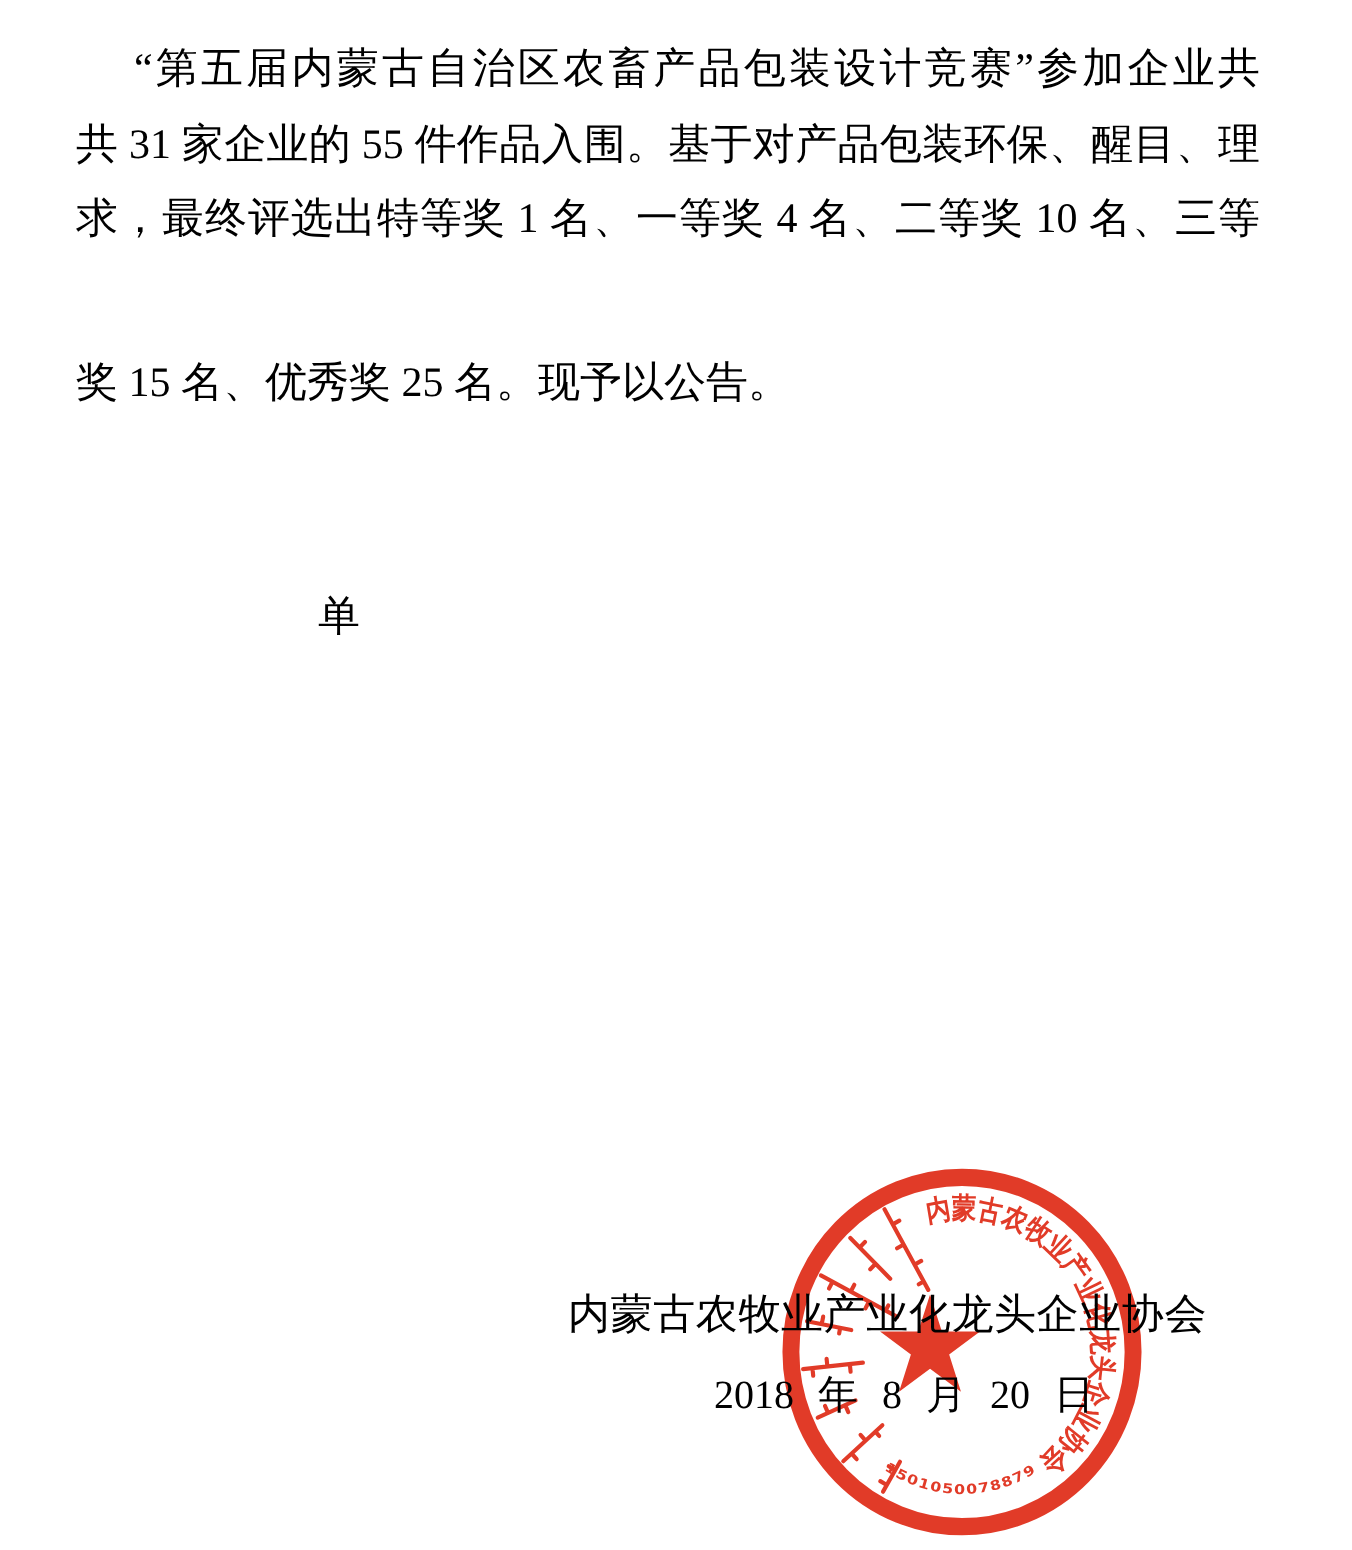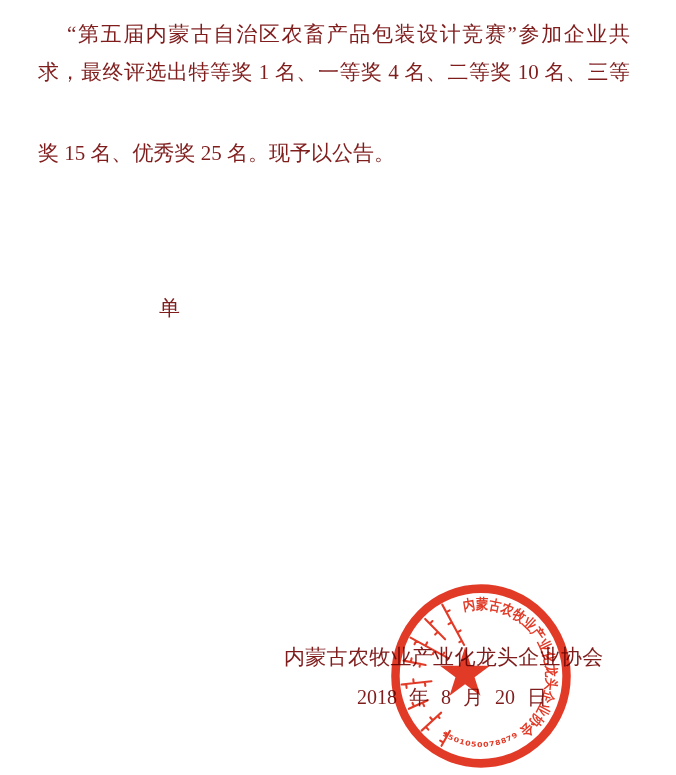--- a/index.html
+++ b/index.html
@@ -1,18 +1,18 @@
 <!DOCTYPE html>
 <html><head>
 <meta charset="utf-8">
 <style>
   html,body { margin:0; padding:0; background:#ffffff; }
   .page {
     position:relative; width:676px; height:775px; background:#ffffff;
-    font-family:"Liberation Serif","DejaVu Serif",serif; color:#7f1d1d;
+    font-family:"Liberation Serif","DejaVu Serif",serif; color:#000000;
     overflow:hidden;
   }
   .body-text {
     position:absolute; left:38px; top:16px; width:592px;
     font-size:21px; line-height:37.5px;
   }
   .line { text-align:justify; text-align-last:justify; }
   .line.first { text-indent:29px; }
   .line.last { text-align-last:left;margin-top:44px; }
   .attachment {
@@ -36,20 +36,21 @@
   .seal-cn { font-size:15px; }
   .seal-serial { font-size:7px; letter-spacing:0.6px; }
 </style>
 </head>
 <body>
 
 <div class="page">
 
   <div class="body-text">
     <div class="line first">“第五届内蒙古自治区农畜产品包装设计竞赛”参加企业共</div>
+    <div class="line">共 31 家企业的 55 件作品入围。基于对产品包装环保、醒目、理</div>
     <div class="line">求，最终评选出特等奖 1 名、一等奖 4 名、二等奖 10 名、三等</div>
     <div class="line last">奖 15 名、优秀奖 25 名。现予以公告。</div>
   </div>
 
   <div class="attachment">
     <div class="att-line2">单</div>
   </div>
 
   <div class="sig-org">内蒙古农牧业产业化龙头企业协会</div>
   <div class="sig-date">2018 年 8 月 20 日</div>

